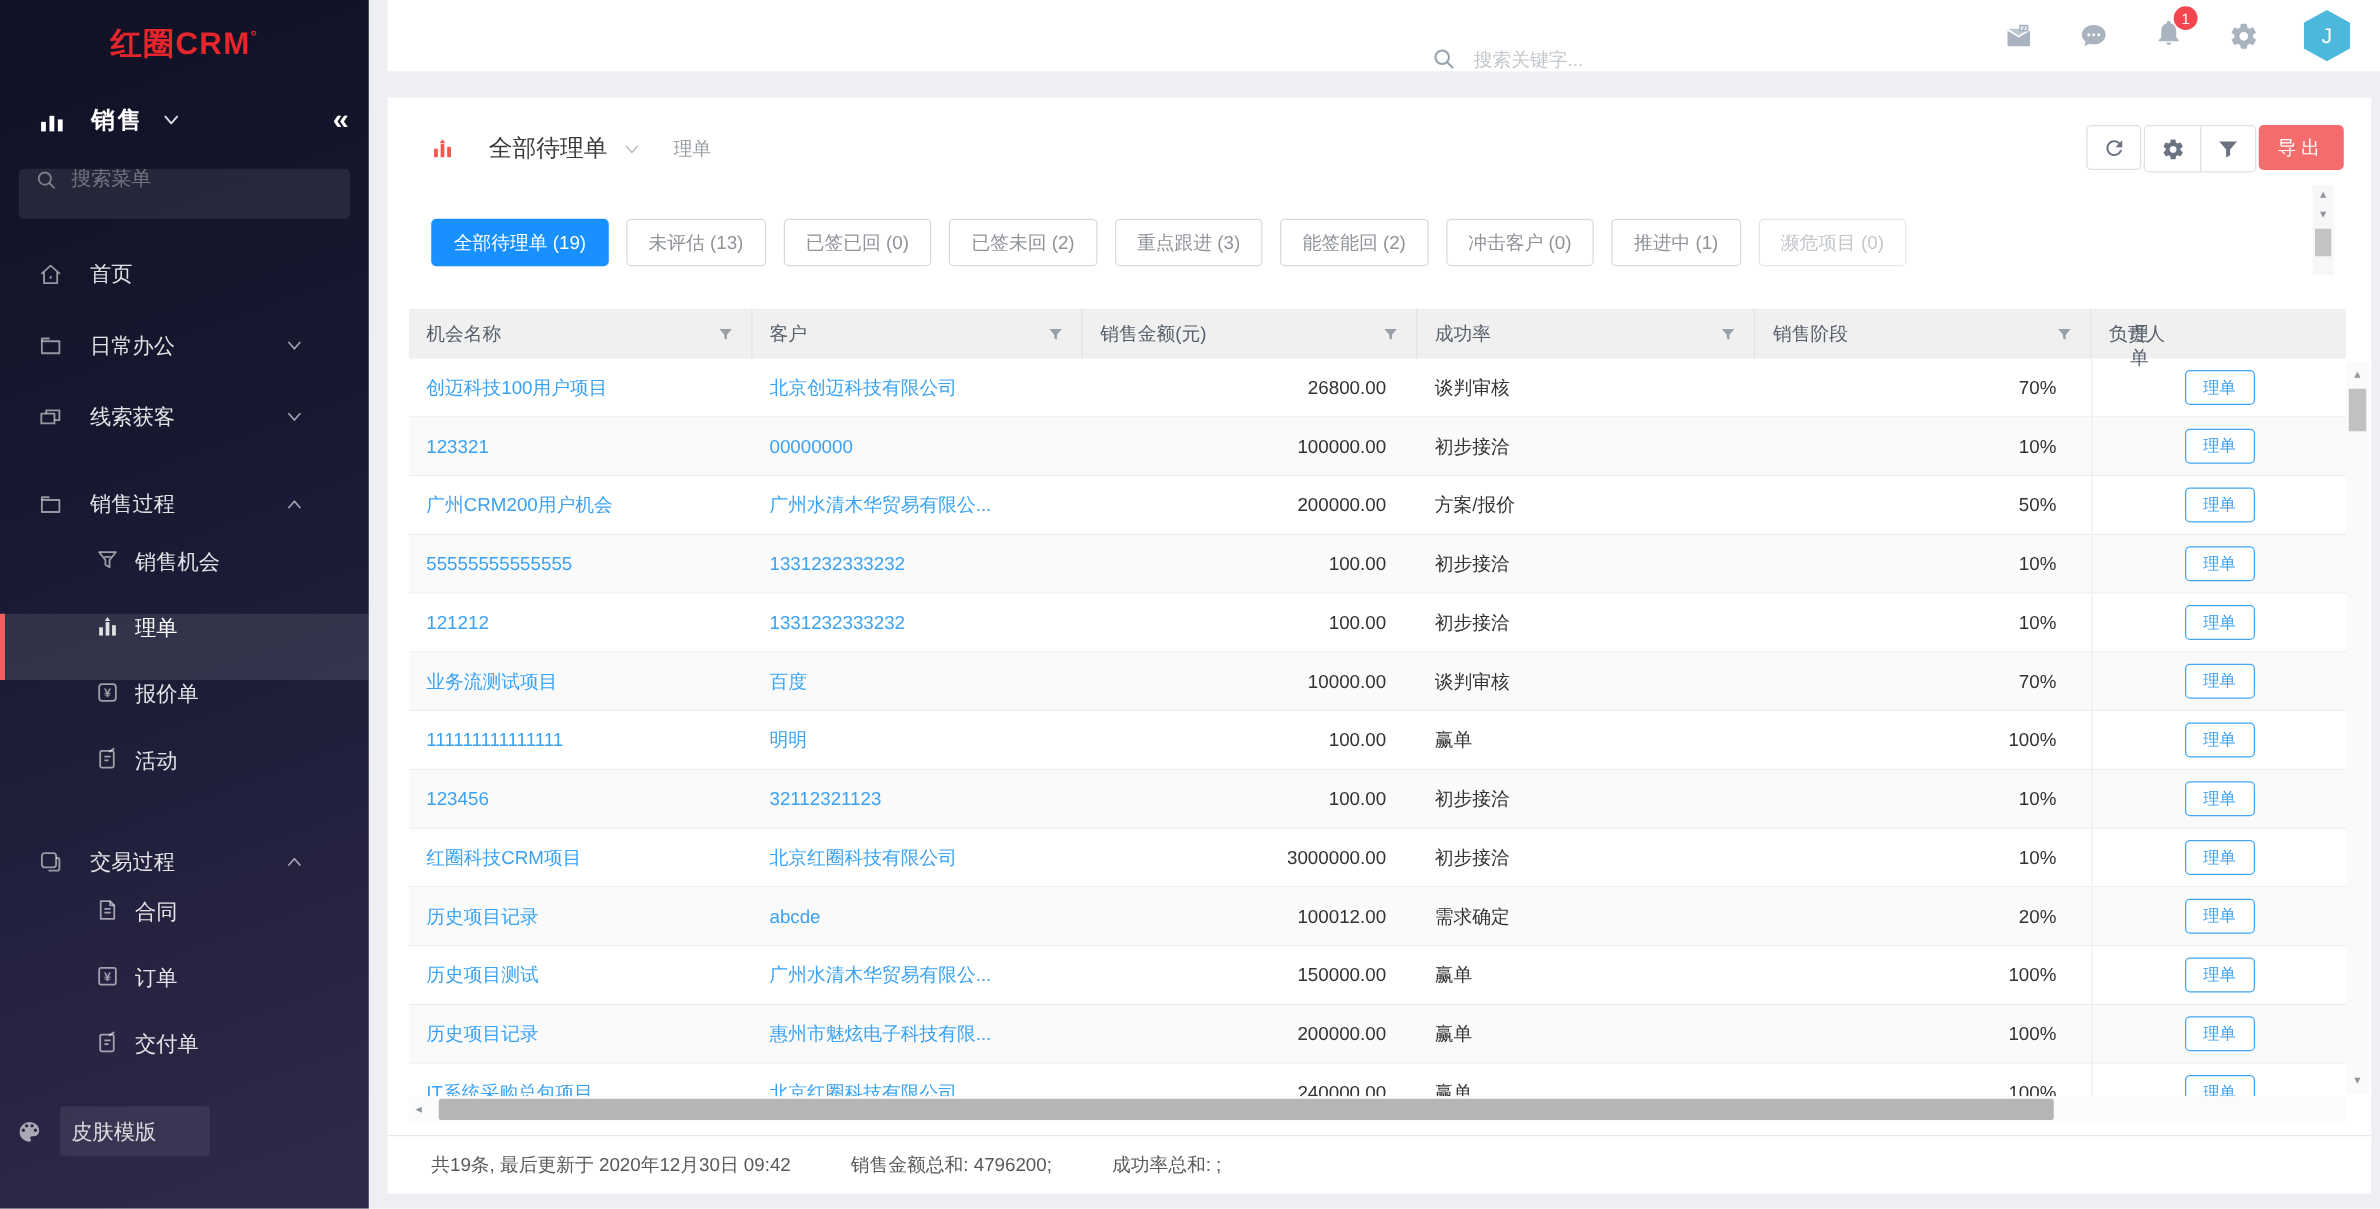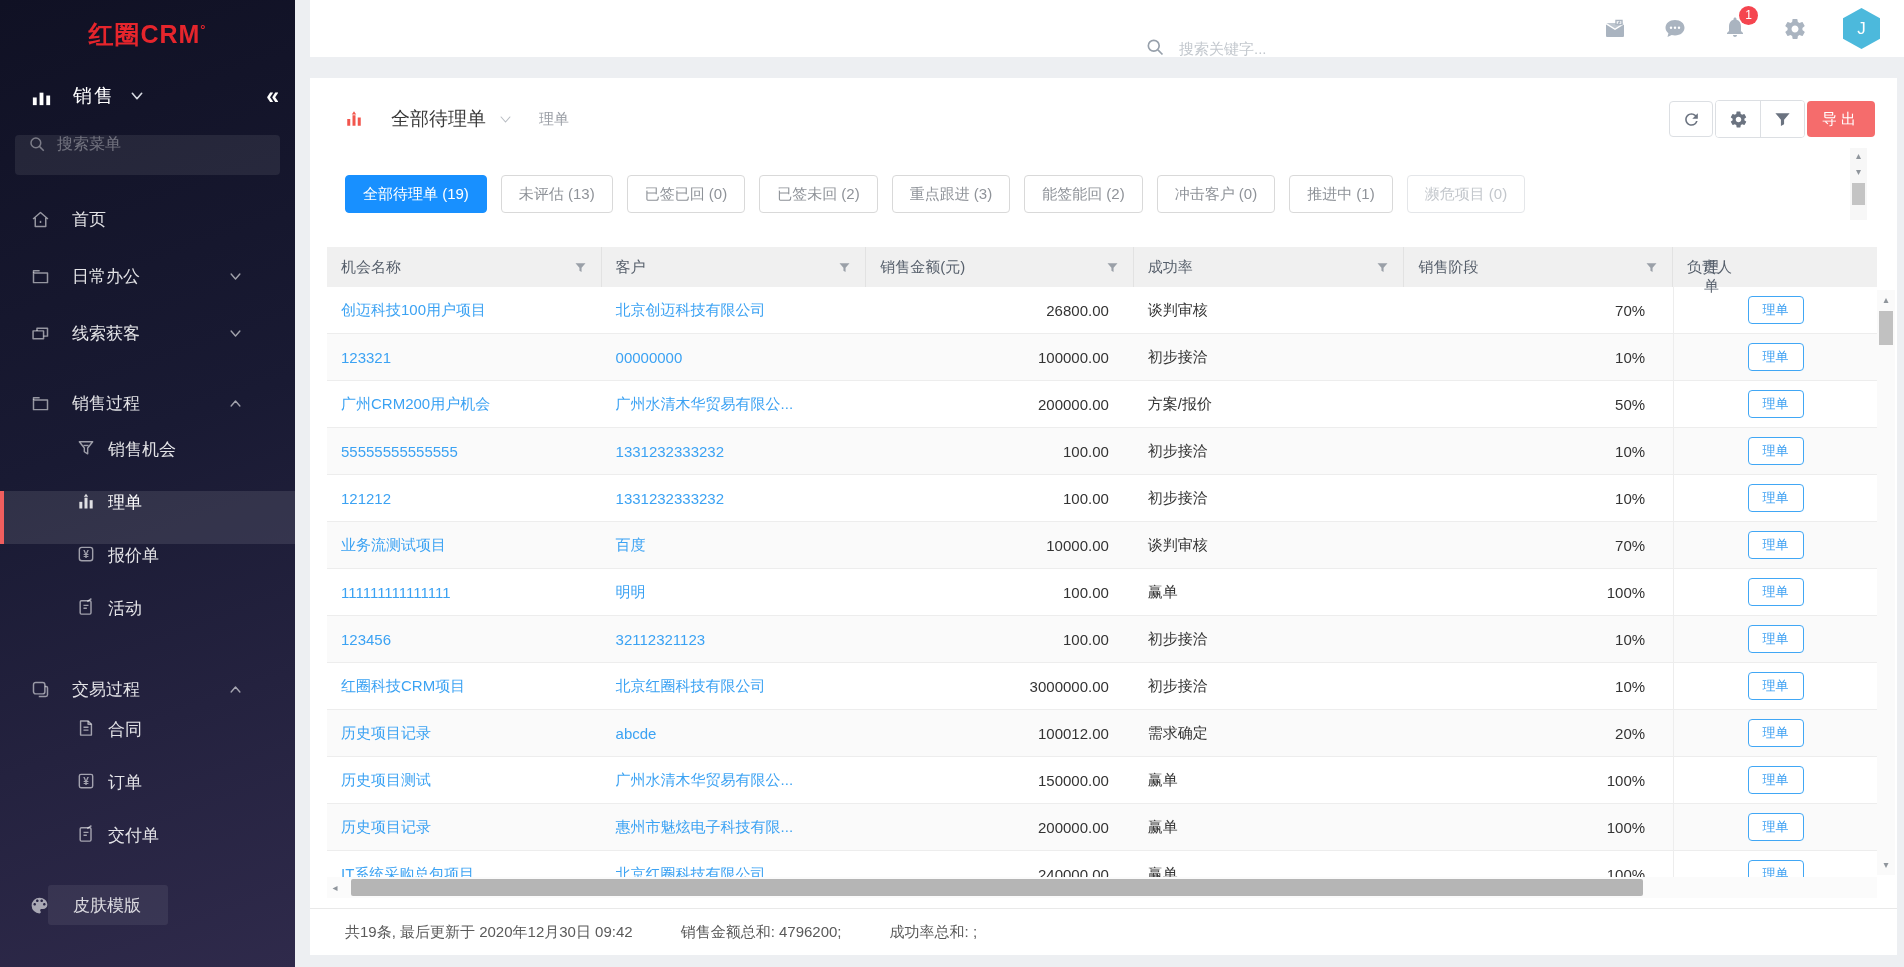--- a/index.html
+++ b/index.html
@@ -6,38 +6,38 @@
 html,body{width:1904px;height:967px;overflow:hidden}
 body{font-family:"Liberation Sans","DejaVu Sans",sans-serif;background:#edeff2;position:relative;-webkit-font-smoothing:antialiased}
 
 
 .sidebar{position:absolute;left:0;top:0;width:295px;height:967px;
  background:linear-gradient(160deg,#101124 0%,#191a33 45%,#2f2a4b 100%);color:rgba(255,255,255,.82);z-index:3}
 .logo{padding-top:18px;text-align:center;color:#e5252c;font-size:25px;font-weight:bold;letter-spacing:1px}
 .logo sup{font-size:13px;font-weight:bold}
 .ws-row{position:relative;height:58px;margin-top:16px;display:flex;align-items:center;padding-left:30px}
 .ws-icon{width:23px;height:23px;color:#fff}
-.ws-label{font-size:19px;color:#fff;margin-left:20px;letter-spacing:2px;font-weight:normal}
+.ws-label{font-size:19px;color:#fff;margin-left:20px;letter-spacing:2px;font-weight:bold}
 .ws-chevron{width:16px;height:16px;margin-left:14px;color:#d7dae2}
 .collapse{position:absolute;right:16px;top:50%;transform:translateY(-50%);font-size:23px;color:#fff;font-weight:bold;cursor:pointer;line-height:1}
 .menu-search{margin:10px 15px 0;height:40px;background:rgba(255,255,255,.08);border-radius:4px;display:flex;align-items:flex-start;padding:0 13px;gap:11px}
 .menu-search .sicon{width:18px;height:18px;color:rgba(255,255,255,.4);flex:none}
 .menu-search input{background:transparent;border:none;outline:none;color:rgba(255,255,255,.8);font-size:16px;width:100%}
 .menu-search input::placeholder{color:rgba(255,255,255,.35)}
 nav{padding-top:16px}
 .nav-item{height:57px;display:flex;align-items:center;padding-left:30px;position:relative;font-size:17px;color:rgba(255,255,255,.88);cursor:pointer}
 .nav-item .nicon{width:21px;height:21px;color:rgba(255,255,255,.55);margin-right:21px;flex:none}
 .chev{position:absolute;right:52px;width:15px;height:15px;color:rgba(255,255,255,.6)}
 .chev.up{transform:rotate(180deg)}
 .sub-item{height:53px;display:flex;padding-left:72px;font-size:17px;color:rgba(255,255,255,.88);cursor:pointer;border-left:4px solid transparent}
 .sub-item .nicon{width:20px;height:20px;color:rgba(255,255,255,.58);margin-right:12px;flex:none}
 .sub-item.active{background:rgba(255,255,255,.10);border-left-color:#f05e5e;color:#fff}
 .sub-item.active .nicon{color:rgba(255,255,255,.85)}
 .gap1{margin-top:13px}.gap2{margin-top:6px}.gap3{margin-top:11px}
-.skin{position:absolute;left:0;bottom:42px;height:40px;width:100%;display:flex;align-items:center;padding-left:29px;font-size:17px;cursor:pointer}
+.skin{position:absolute;left:0;bottom:42px;height:40px;width:100%;display:flex;align-items:center;padding-left:13px;font-size:17px;cursor:pointer}
 .skin .hl{position:absolute;left:48px;top:0;width:120px;height:40px;background:rgba(255,255,255,.07);border-radius:3px}
 .skin .nicon{width:21px;height:21px;color:rgba(255,255,255,.6);margin-right:23px;position:relative}
 .skin span.lbl{position:relative}
 
 
 .topbar{position:absolute;left:310px;top:0;width:1594px;height:57px;background:#fff;z-index:2}
 .tb-search{position:absolute;left:835px;top:0;height:57px;display:flex;align-items:flex-end;gap:14px}
 .tb-search .sicon{width:20px;height:20px;color:#97a0ab}
 .tb-search input{border:none;outline:none;font-size:15px;width:190px;color:#555}
 .tb-search input::placeholder{color:#c3c8ce}
@@ -47,21 +47,21 @@
 .badge{position:absolute;top:-9px;right:-11px;min-width:19px;height:19px;border-radius:10px;background:#f5454f;color:#fff;font-size:12px;display:flex;align-items:center;justify-content:center;padding:0 4px}
 .avatar{width:37px;height:41px;clip-path:polygon(50% 0,100% 25%,100% 75%,50% 100%,0 75%,0 25%);background:#4cb9dc;display:flex;align-items:center;justify-content:center;color:#fff;font-size:17px;cursor:pointer}
 
 
 .card{position:absolute;left:310px;top:78px;width:1587px;height:877px;background:#fff;z-index:2}
 .card-head{position:absolute;top:12px;left:35px;right:22px;height:58px;display:flex;align-items:center}
 .title-icon{width:18px;height:20px;flex:none}
 .view-title{font-size:19px;color:#3a3a3a;margin-left:28px}
 .title-caret{width:15px;height:15px;color:#b9bdc3;margin-left:12px}
 .view-sub{font-size:15px;color:#9b9fa6;margin-left:26px}
-.head-btns{margin-left:auto;display:flex;align-items:center;gap:2px}
+.head-btns{margin-left:auto;display:flex;align-items:flex-start;gap:2px}
 .icon-btn{height:36px;width:44px;border:1px solid #dcdfe3;border-radius:4px;background:#fff;display:flex;align-items:center;justify-content:center;color:#6b7380;cursor:pointer}
 .icon-btn svg{width:19px;height:19px}
 .btn-group{display:flex;border:1px solid #dcdfe3;border-radius:4px;overflow:hidden}
 .btn-group .icon-btn{border:none;border-radius:0}
 .btn-group .icon-btn + .icon-btn{border-left:1px solid #dcdfe3}
 .export-btn{height:36px;padding:0 15px;background:#f56c6c;color:#fff;border:none;border-radius:4px;font-size:15px;letter-spacing:4px;cursor:pointer}
 
 .tabs{position:absolute;top:97px;left:35px;display:flex;gap:14px}
 .tab{height:38px;border-radius:4px;padding:0 17px;font-size:15px;display:flex;align-items:center;background:#fff;border:1px solid #d9d9d9;color:#8f9399;cursor:pointer;white-space:nowrap}
 .tab.active{background:#1890ff;border-color:#1890ff;color:#fff}

